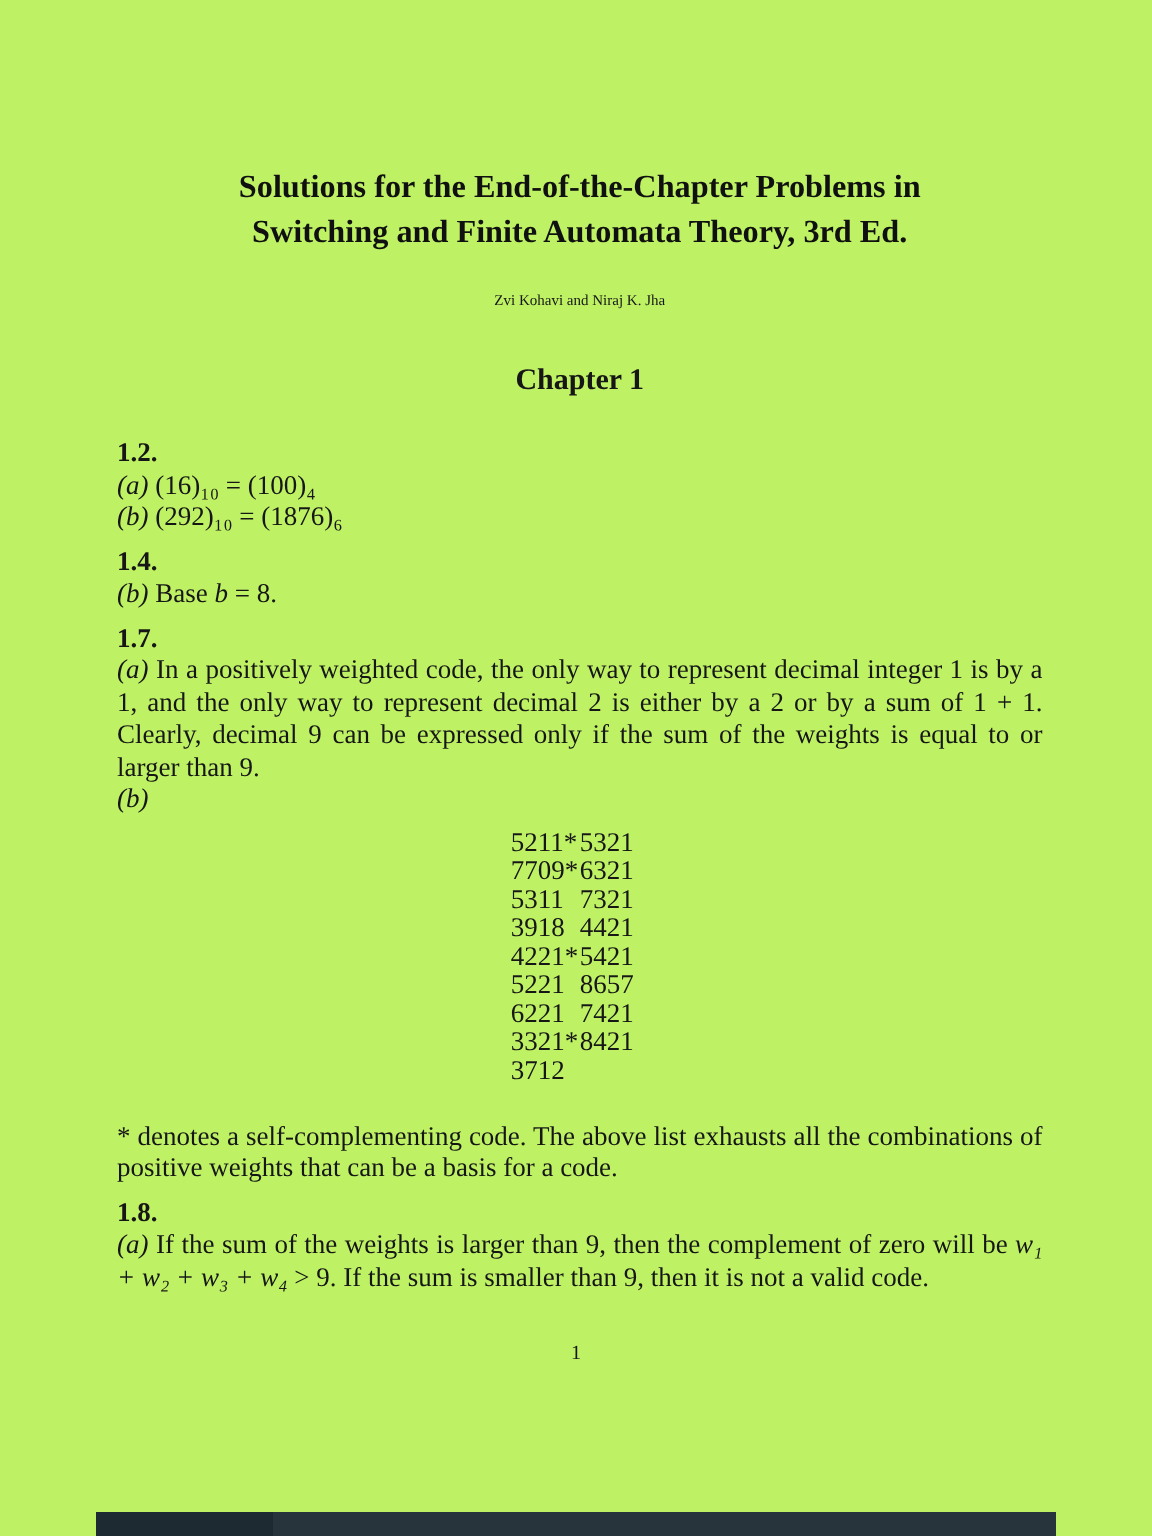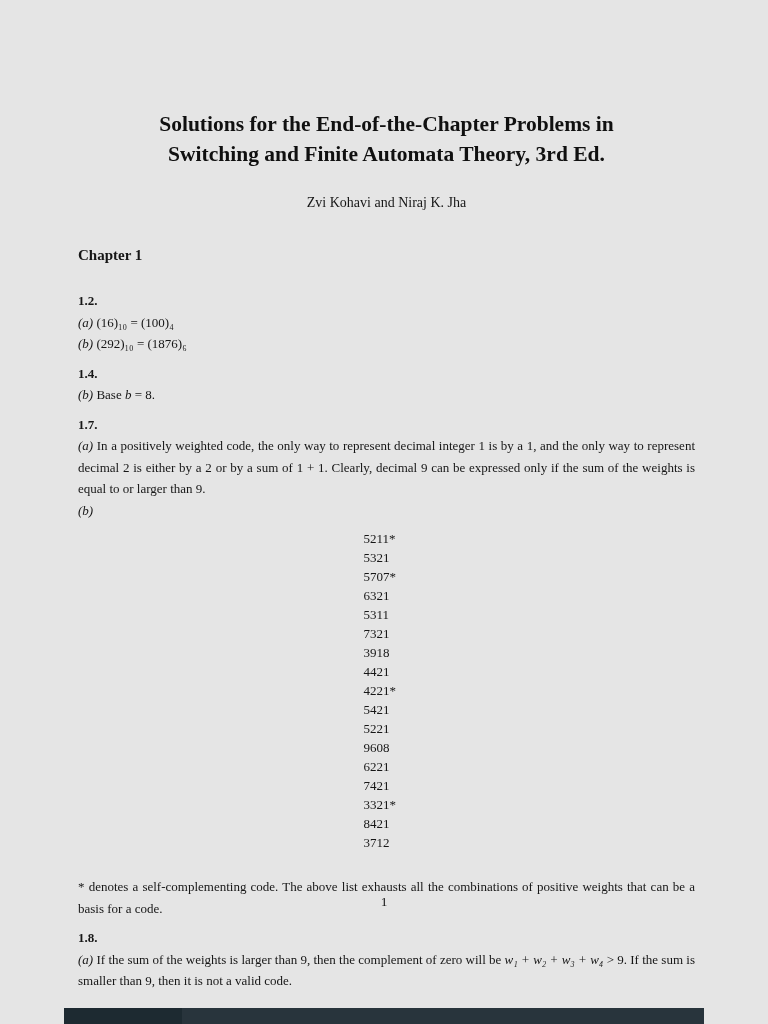--- a/index.html
+++ b/index.html
@@ -2,32 +2,32 @@
 <html><head>
 <meta charset="utf-8">
 <style>
   * { margin:0; padding:0; box-sizing:border-box; }
   html, body { width:768px; height:1024px; }
   body {
     font-family:"Liberation Serif","DejaVu Serif",serif;
     background:#ffffff;
     color:#161616;
   }
-  .canvas { position:relative; width:768px; height:1024px; background:#e5e5e5; overflow:hidden; }
+  .canvas { position:relative; width:768px; height:1024px; background:#bef264; overflow:hidden; }
   .doc-page { position:relative; width:768px; height:1024px; padding:110px 73px 0 78px; }
   .title { font-size:21.5px; font-weight:bold; text-align:center; line-height:1.38; color:#101010; }
   .title .tline { display:block; }
-  .authors { text-align:center; font-size:14px; margin-top:26px; }
-  .chapter { text-align:left; font-size:15px; font-weight:bold; margin-top:36px; }
-  .content { margin-top:26px; font-size:13px; line-height:21.5px; }
+  .authors { text-align:center; font-size:10px; margin-top:26px; }
+  .chapter { text-align:center; font-size:20px; font-weight:bold; margin-top:36px; }
+  .content { margin-top:26px; font-size:18px; line-height:21.5px; }
   .problem { margin-top:8px; }
   .plabel { font-weight:bold; }
   .para { text-align:justify; }
   .wtable { width:-moz-fit-content; width:fit-content; margin:8px auto 0 auto; line-height:19px; }
-  .wrow { display:flex;flex-direction:column; }
+  .wrow { display:flex; }
   .wcell { display:inline-block; width:46px; text-align:left; white-space:pre; }
   .footnote { margin-top:24px; text-align:justify; }
   .pageno { position:absolute; top:894px; left:0; width:100%; text-align:center; font-size:13.5px; }
   .bottom-bar { position:absolute; left:64px; bottom:0; width:640px; height:16px; background:#28343c; display:flex; }
   .bar-left { width:118px; height:100%; background:#1d2a31; }
 </style>
 </head>
 <body>
 
 <div class="canvas">
@@ -59,38 +59,38 @@
       <section class="problem">
         <div class="plabel">1.7.</div>
         <div class="para"><span style="font-style: italic;">(a)</span><span> In a positively weighted code, the only way to represent decimal integer 1 is by a 1, and the only way to represent decimal 2 is either by a 2 or by a sum of 1 + 1.  Clearly, decimal 9 can be expressed only if the sum of the weights is equal to or larger than 9.</span></div>
         <div class="pline"><span style="font-style: italic;">(b)</span></div>
         <div class="wtable">
             <div class="wrow">
               <span class="wcell">5211*</span>
               <span class="wcell">5321</span>
             </div>
             <div class="wrow">
-              <span class="wcell">5707*</span>
+              <span class="wcell">7709*</span>
               <span class="wcell">6321</span>
             </div>
             <div class="wrow">
               <span class="wcell">5311</span>
               <span class="wcell">7321</span>
             </div>
             <div class="wrow">
               <span class="wcell">3918</span>
               <span class="wcell">4421</span>
             </div>
             <div class="wrow">
               <span class="wcell">4221*</span>
               <span class="wcell">5421</span>
             </div>
             <div class="wrow">
               <span class="wcell">5221</span>
-              <span class="wcell">9608</span>
+              <span class="wcell">8657</span>
             </div>
             <div class="wrow">
               <span class="wcell">6221</span>
               <span class="wcell">7421</span>
             </div>
             <div class="wrow">
               <span class="wcell">3321*</span>
               <span class="wcell">8421</span>
             </div>
             <div class="wrow">

